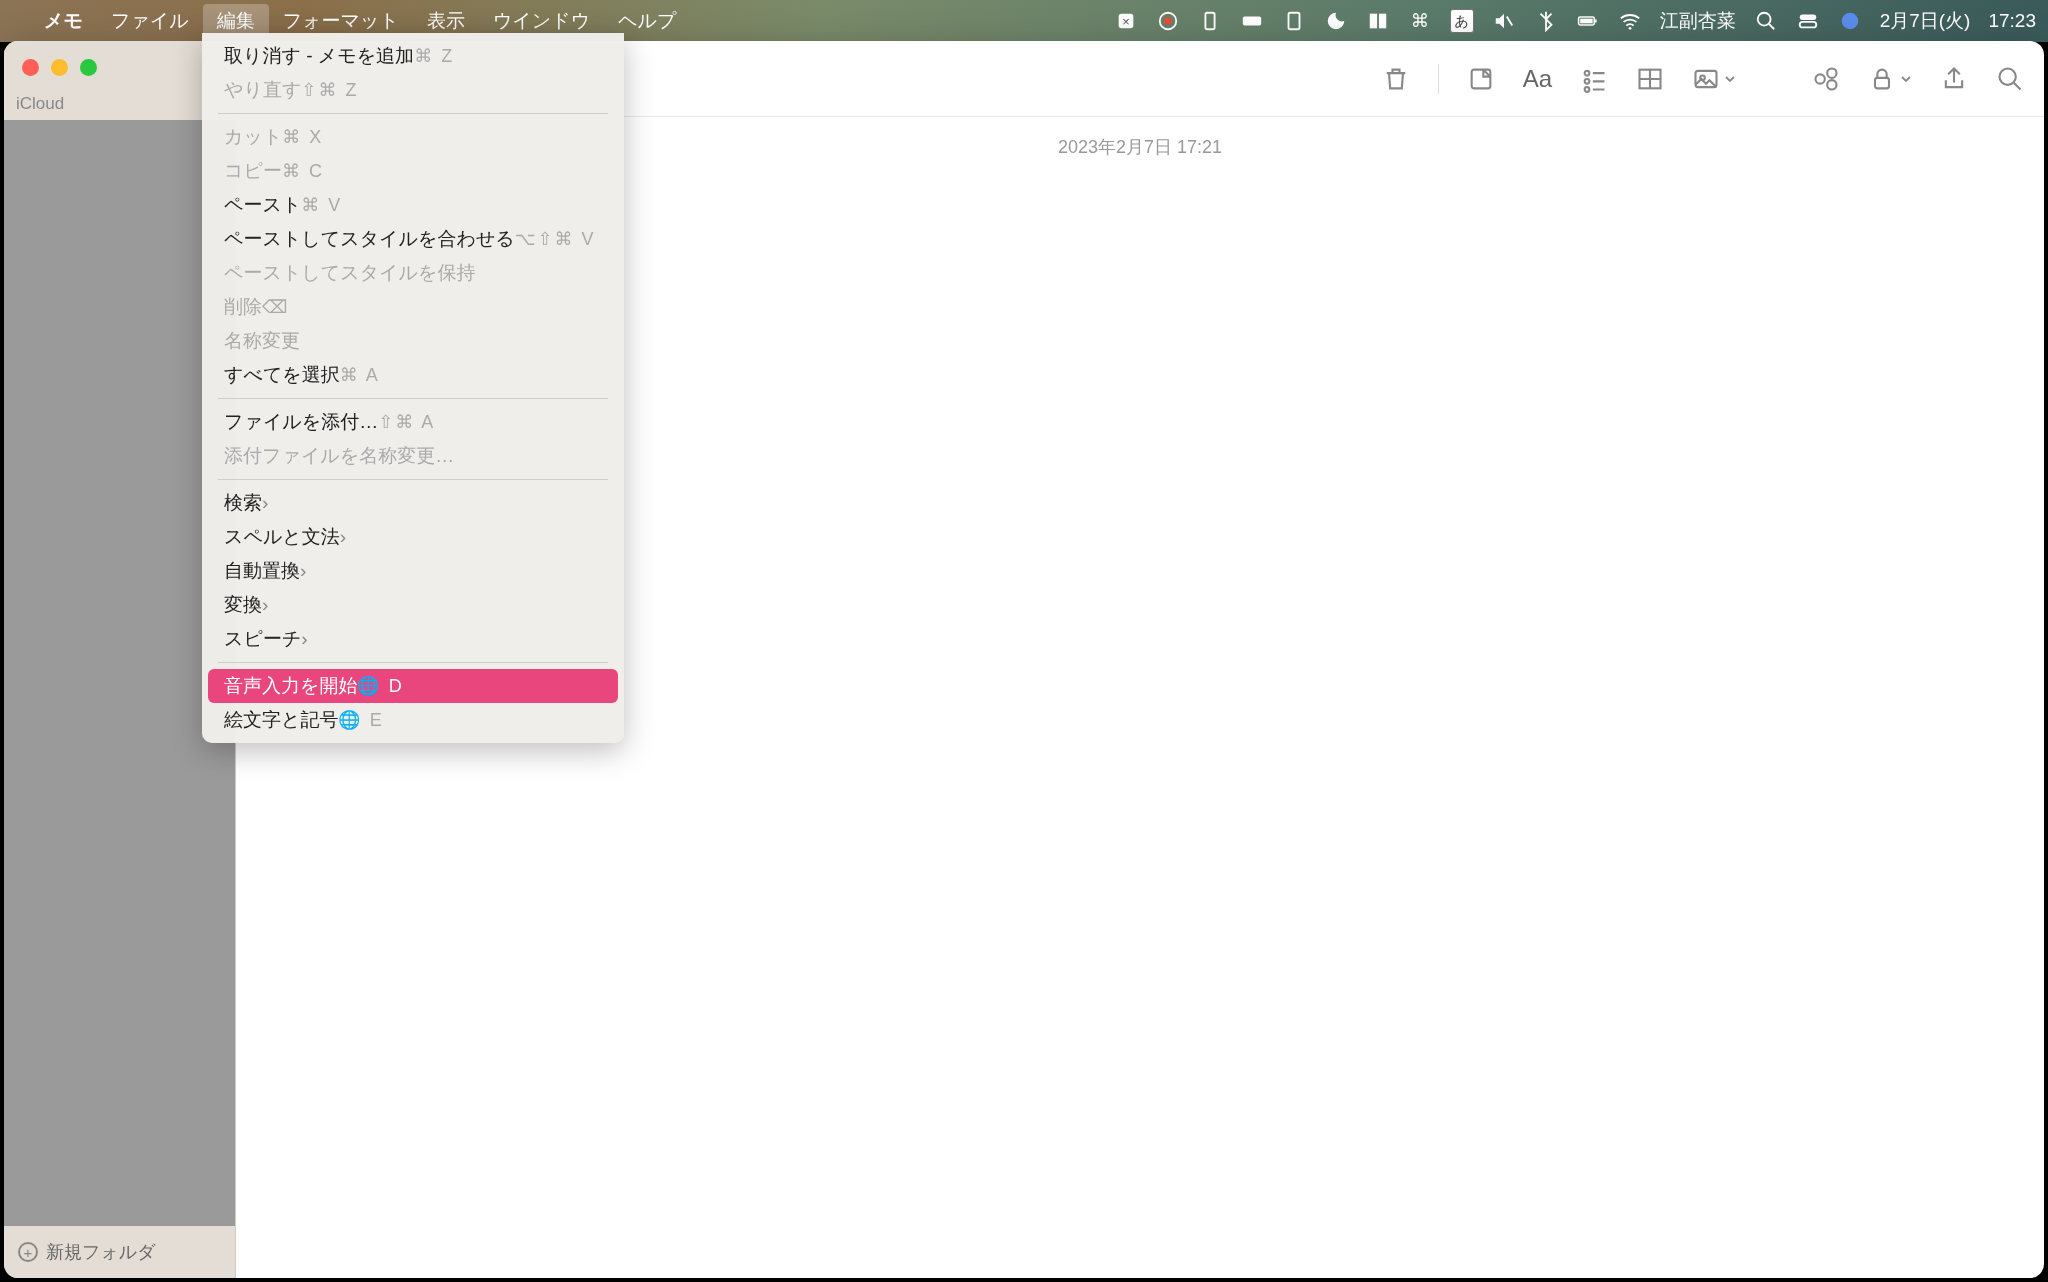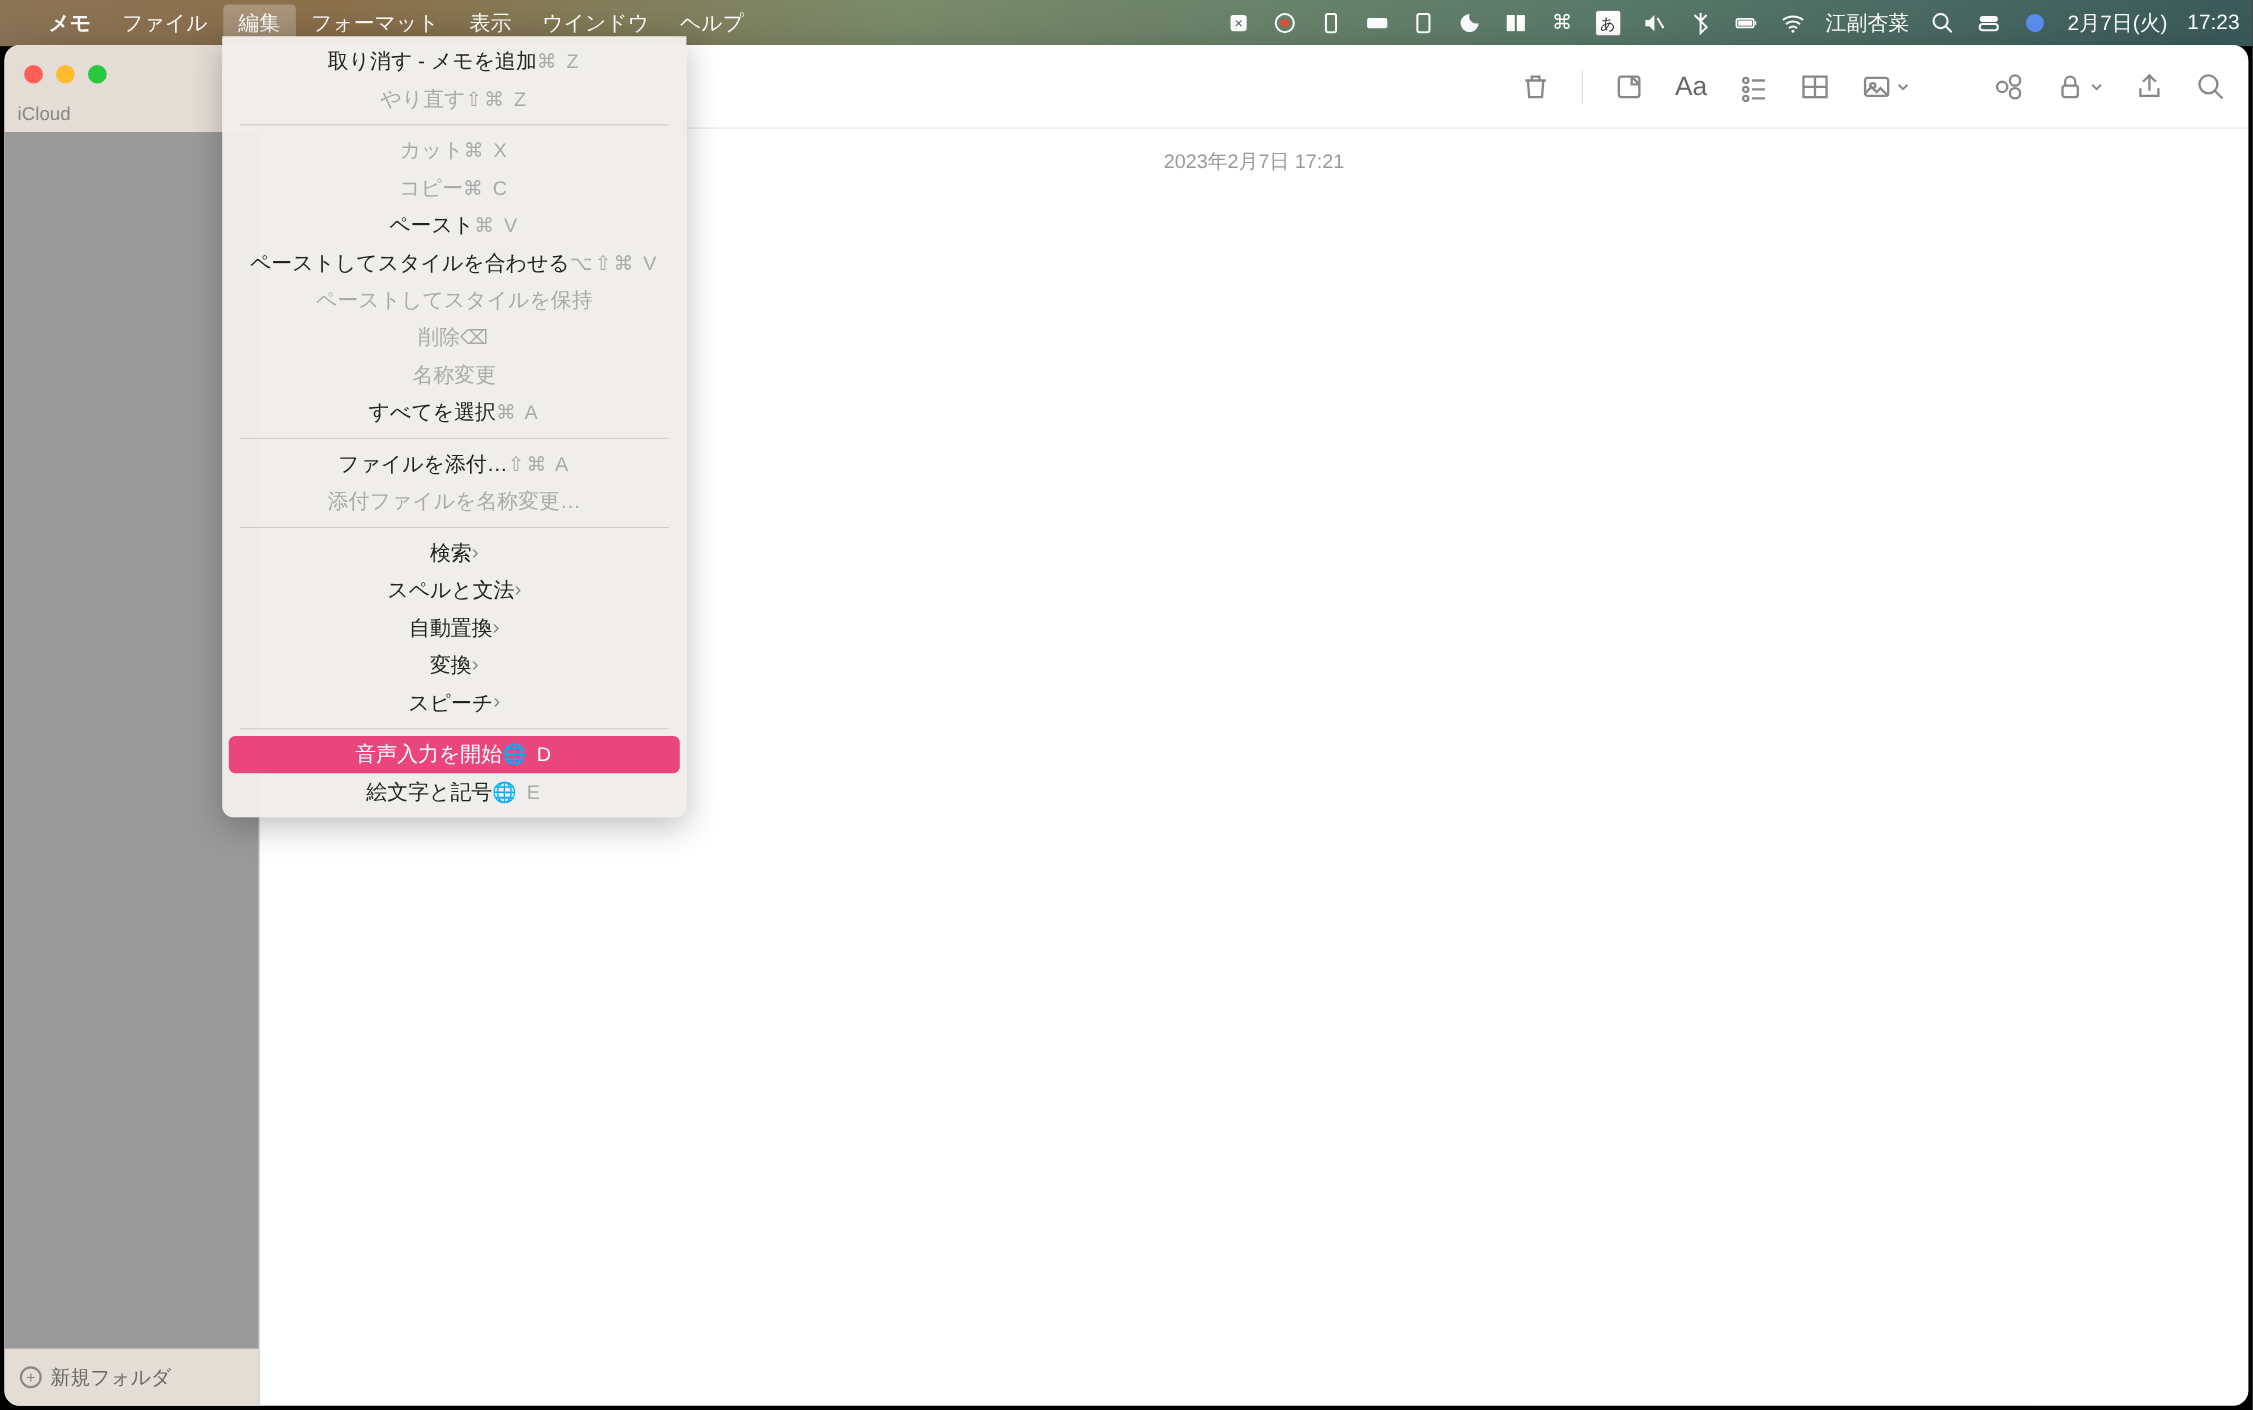--- a/index.html
+++ b/index.html
@@ -34,21 +34,21 @@
 .toolbar { height: 76px; display: flex; align-items: center; justify-content: flex-end; padding: 0 20px; gap: 28px; border-bottom: 1px solid #E8E8E8; }
 .toolbar svg { width: 28px; height: 28px; stroke: #888; fill: none; stroke-width: 1.8; }
 .toolbar .Aa { font-size: 24px; color: #666; font-weight: 500; }
 .toolbar-divider { width: 1px; height: 30px; background: #DDD; }
 .toolbar-item { display: flex; align-items: center; gap: 4px; }
 .note-area { flex: 1; padding: 18px 24px; }
 .note-date { text-align: center; color: #999; font-size: 18px; }
 
 
 .dropdown { position: absolute; top: 33px; left: 202px; width: 422px; background: rgba(240,238,235,0.98); border-radius: 0 0 10px 10px; box-shadow: 0 8px 30px rgba(0,0,0,0.25); padding: 6px; font-size: 19px; }
-.menu-item { display: flex; align-items: center; justify-content: center; padding: 4px 16px; border-radius: 6px; color: #222; }
+.menu-item { display: flex; align-items: center; justify-content: flex-start; padding: 4px 16px; border-radius: 6px; color: #222; }
 .menu-item.disabled { color: #AAA; }
 .menu-item.highlighted { background: #E8467C; color: #fff; }
 .menu-item.highlighted .shortcut { color: #fff; }
 .menu-item .shortcut { color: #AAA; font-size: 18px; letter-spacing: 2px; }
 .menu-item .chevron { color: #888; }
 .menu-sep { height: 1px; background: #D0CCC6; margin: 6px 10px; }
 
 .input-box { border: 1px solid #777; border-radius: 3px; padding: 0 4px; font-size: 14px; line-height: 18px; }
 </style>
 </head>

